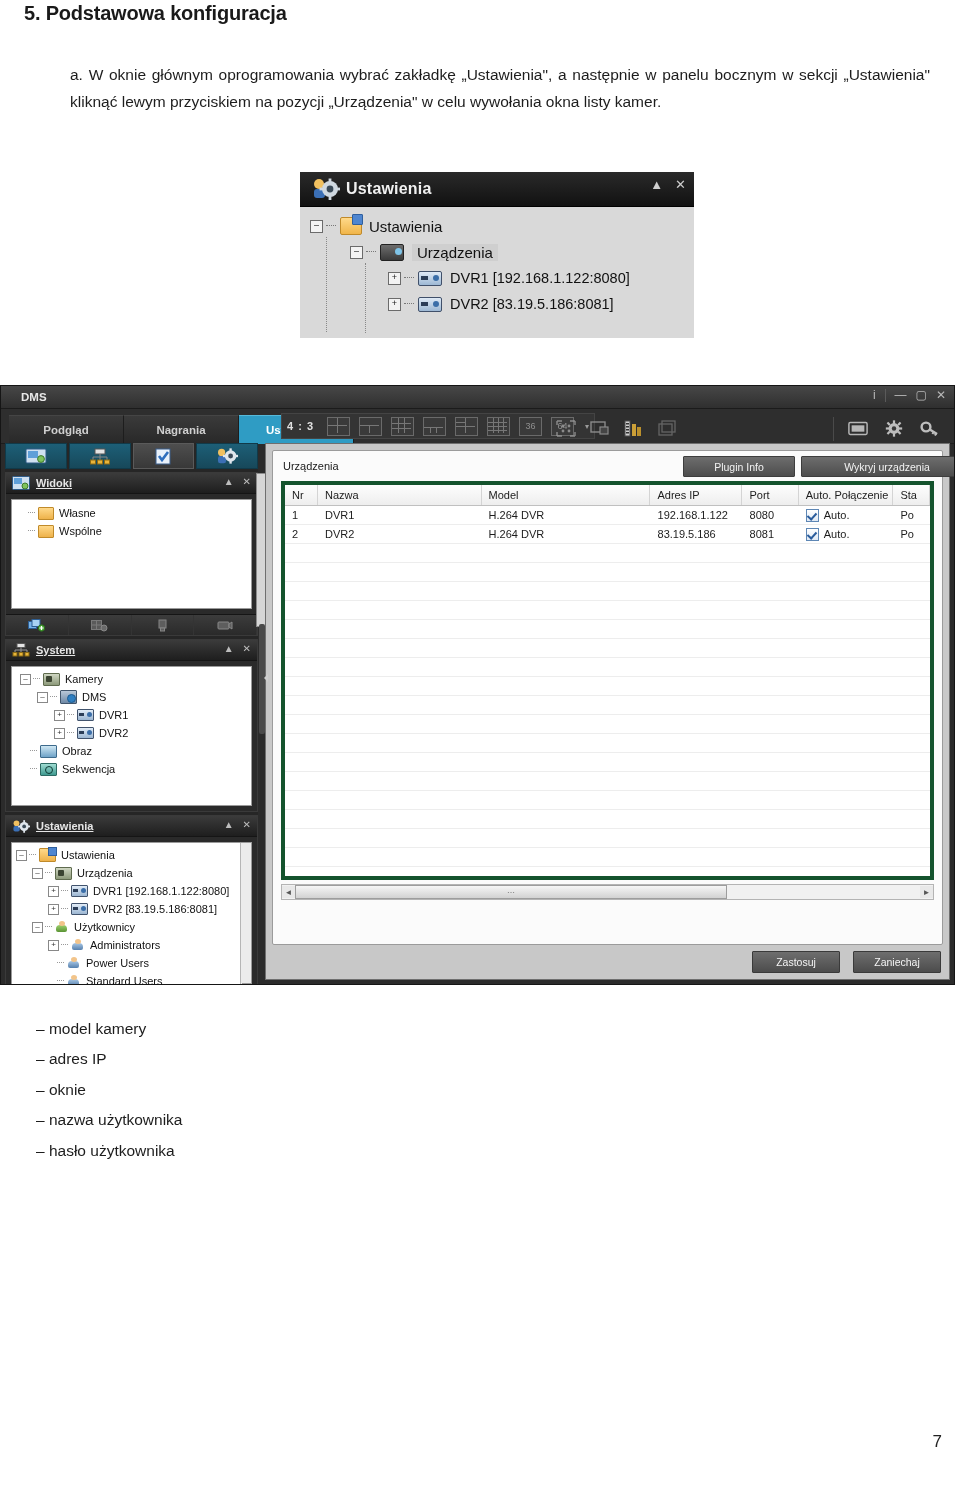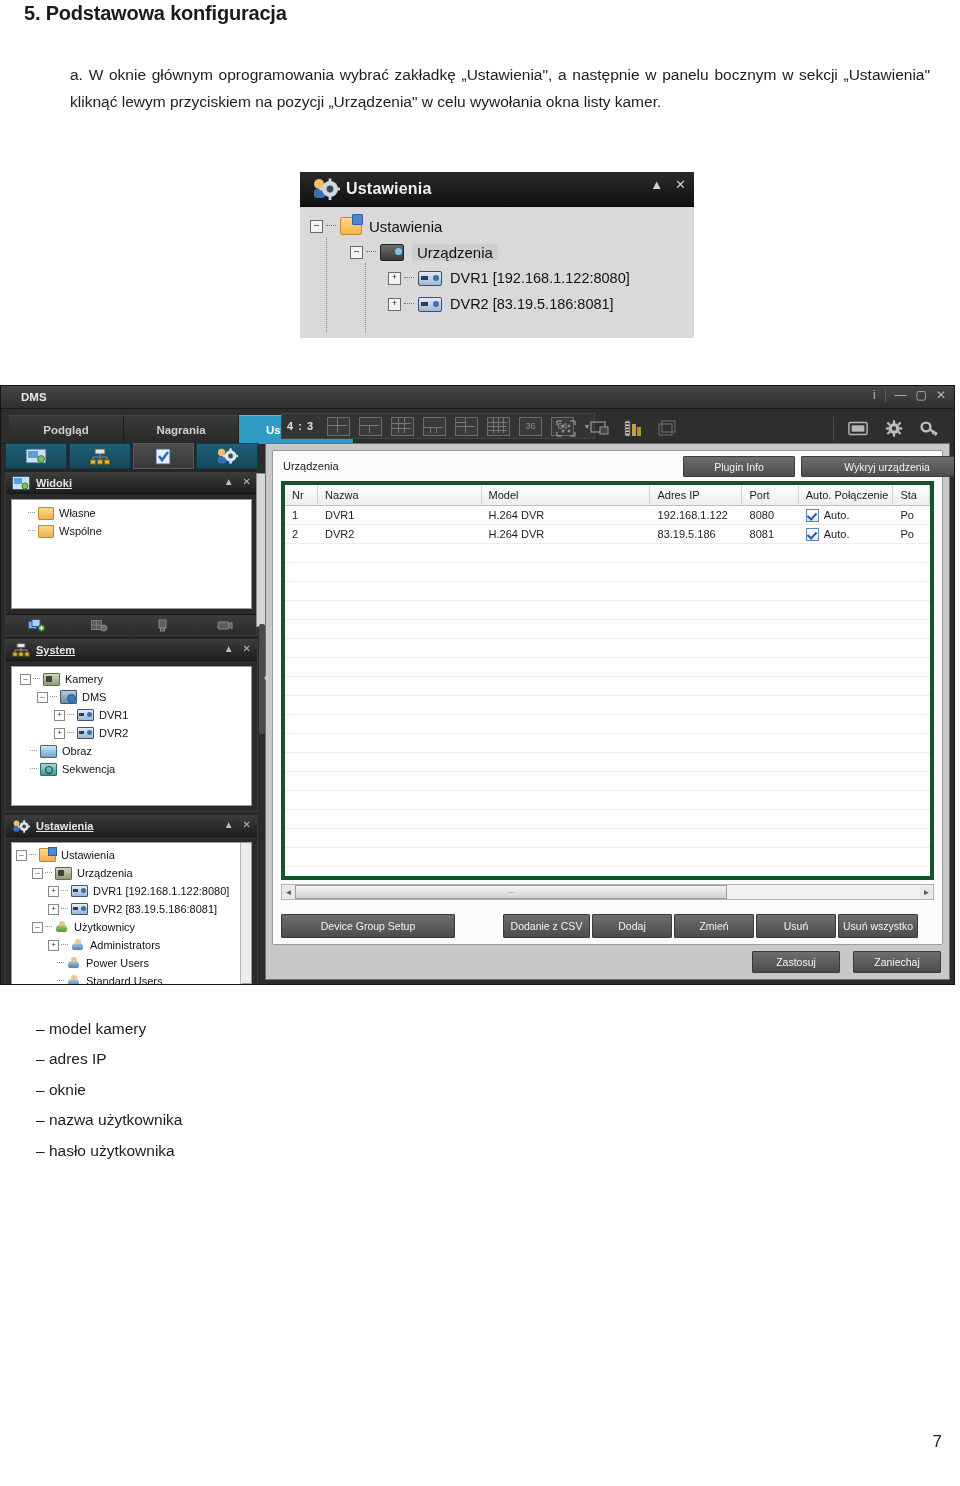--- a/index.html
+++ b/index.html
@@ -751,28 +751,20 @@
 
       </div>
 
       <div class="hscroll">
         <div class="hs-arrow">◄</div>
         <div class="hs-thumb" style="width:430px;">⋯</div>
         <div style="flex:1;"></div>
         <div class="hs-arrow">►</div>
       </div>
 
-      <div class="btnrow">
-        <div class="gbtn" style="left:0;width:172px;">Device Group Setup</div>
-        <div class="gbtn" style="left:222px;width:85px;">Dodanie z CSV</div>
-        <div class="gbtn" style="left:311px;width:78px;">Dodaj</div>
-        <div class="gbtn" style="left:393px;width:78px;">Zmień</div>
-        <div class="gbtn" style="left:475px;width:78px;">Usuń</div>
-        <div class="gbtn" style="left:557px;width:78px;">Usuń wszystko</div>
-      </div>
     </div>
 
     <div class="footbtns">
       <div class="fbtn">Zastosuj</div>
       <div class="fbtn">Zaniechaj</div>
     </div>
   </div>
 </div>
 
 <div class="bullets">

